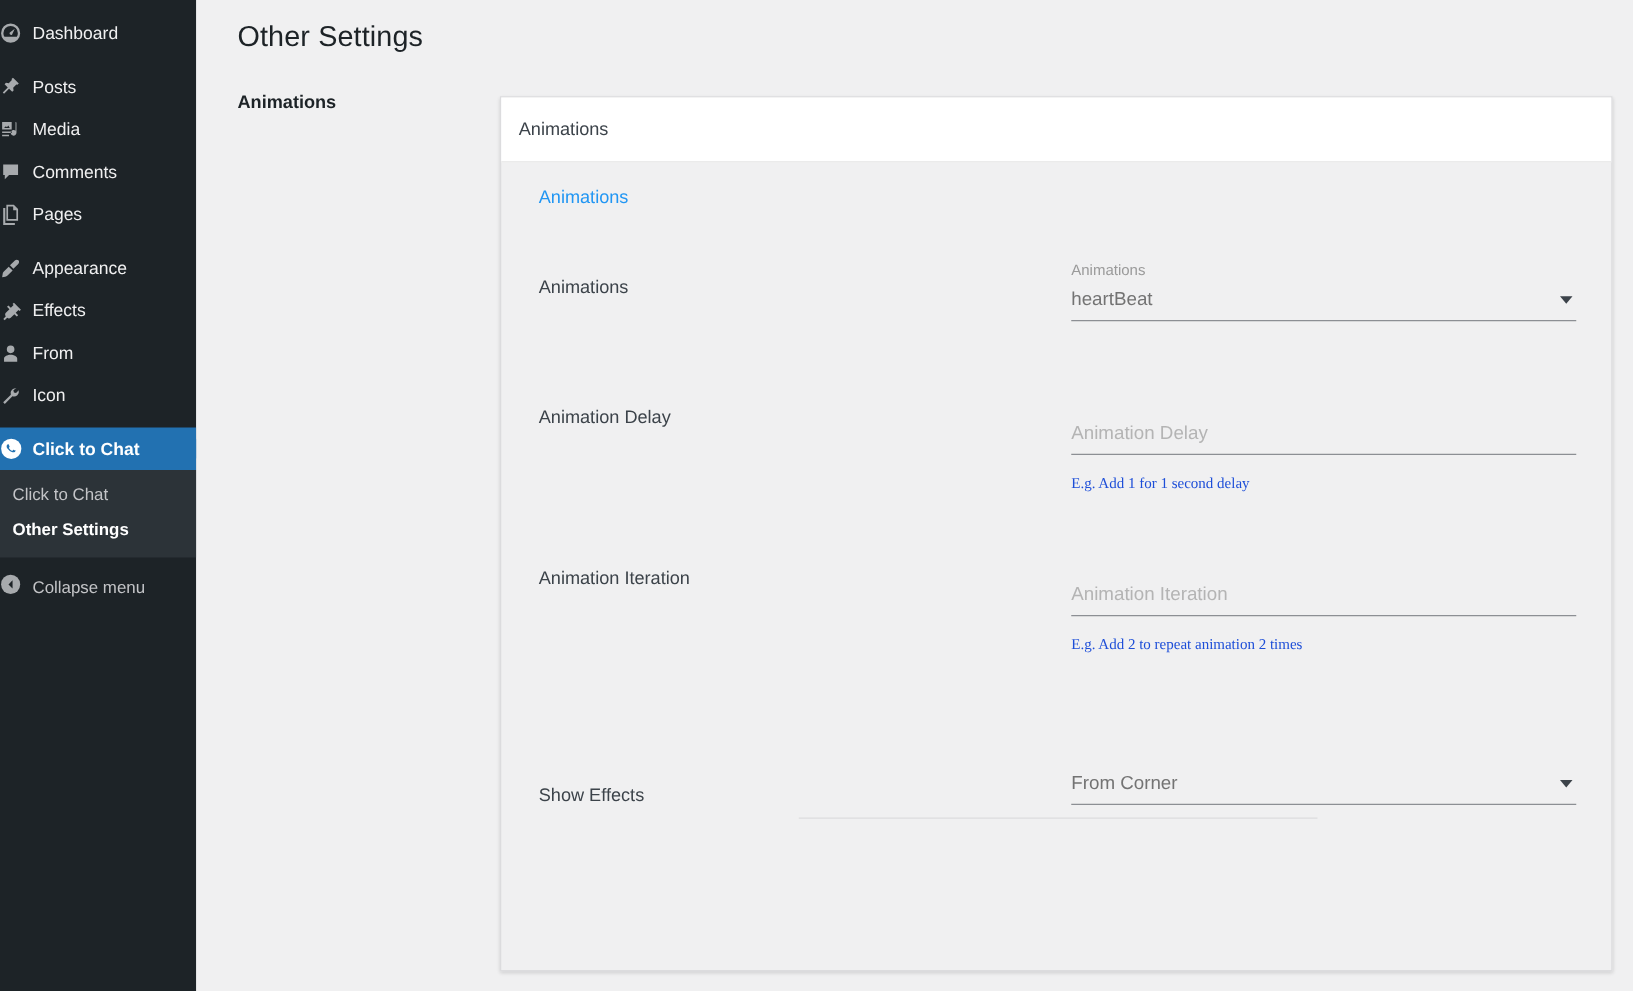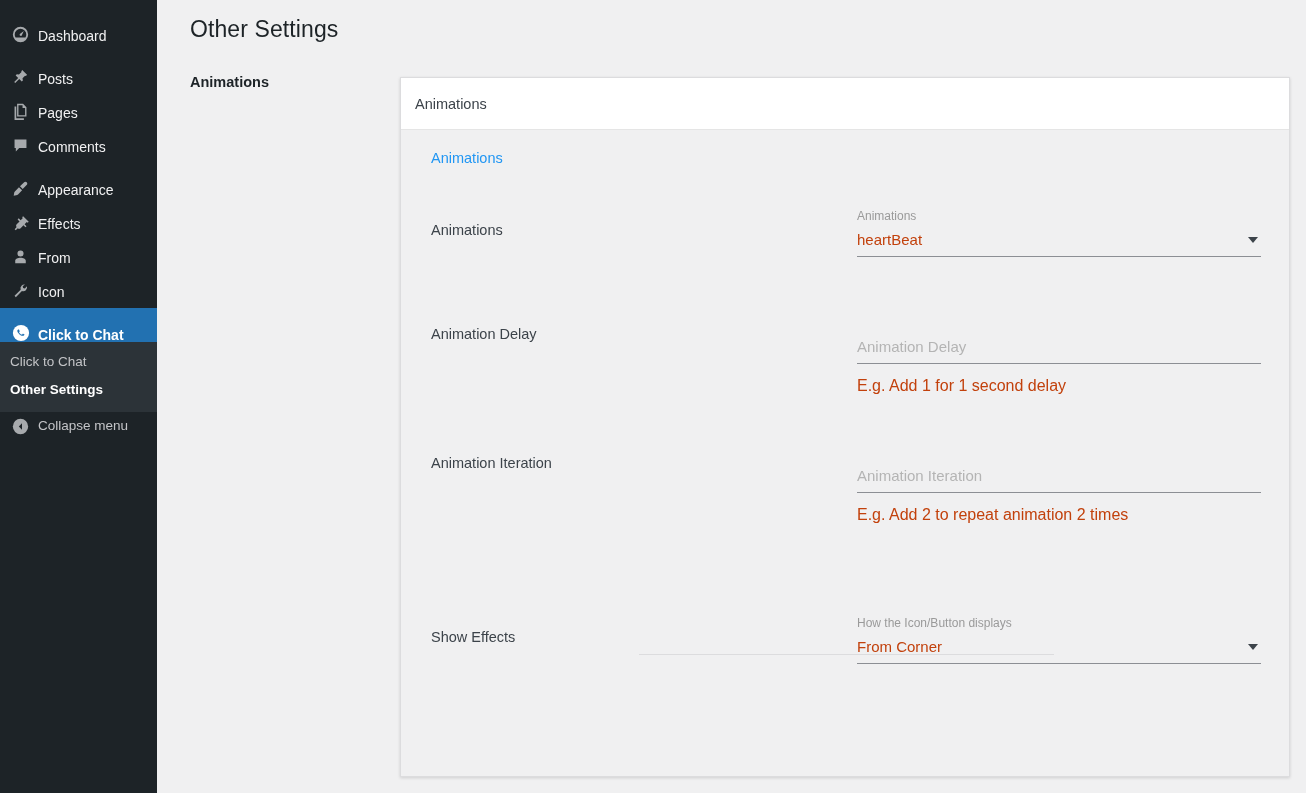--- a/index.html
+++ b/index.html
@@ -12,23 +12,23 @@
   .app { display: flex; width: 1306px; height: 793px; }
 
   
   .sidebar {
     width: 157px; flex: 0 0 157px;
     background: #1d2327;
     position: relative;
     padding-top: 0;
   }
   .menu-item {
-    display: flex; align-items: flex-end;
+    display: flex; align-items: center;
     height: 34px;
-    padding-left: 12px;
+    padding-left: 0;
     color: #f0f0f1;
     font-size: 14px;
     position: relative;
     cursor: pointer;
   }
   .menu-item .mi-icon {
     width: 26px; flex: 0 0 26px;
     display: flex; align-items: center; justify-content: flex-start;
     color: #a7aaad;
   }
@@ -52,22 +52,22 @@
   .submenu { background: #2c3338; padding: 6px 0 8px 0; }
   .submenu-item {
     font-size: 13.5px;
     color: #c3c4c7;
     padding: 5px 0 5px 10px;
     line-height: 18px;
     cursor: pointer;
   }
   .submenu-item.current { color: #fff; font-weight: bold; }
   .collapse {
-    display: flex; 
-    height: 34px; padding-left: 12px;
+    display: flex; align-items: center;
+    height: 34px; padding-left: 0;
     color: #c3c4c7; font-size: 13.5px;
     margin-top: 6px; cursor: pointer;
   }
   .collapse .c-icon { width: 26px; flex: 0 0 26px; color: #a7aaad; }
 
   
   .content {
     flex: 1 1 auto;
     background: #f0f0f1;
     position: relative;
@@ -118,37 +118,37 @@
   .field-caption {
     font-size: 12px; color: #9a9a9a;
     margin-bottom: 6px; line-height: 14px;
   }
   .field-control {
     position: relative;
     border-bottom: 1px solid #8c8f94;
     height: 28px;
   }
   .field-value {
-    font-size: 15px; color: #c2410c;
+    font-size: 15px; color: #737373;
     line-height: 22px;
   }
   .field-placeholder {
     font-size: 15px; color: #b4b4b4;
     line-height: 22px;
   }
   .caret {
     position: absolute; right: 3px; top: 8px;
     width: 0; height: 0;
     border-left: 5px solid transparent;
     border-right: 5px solid transparent;
     border-top: 6px solid #3c434a;
   }
   .helper {
-    font-size: 16px; color: #c2410c;
-    margin-top: 13px; line-height: 18px;
+    font-size: 12px; color: #1d4ed8;
+    margin-top: 13px; line-height: 18px; font-family: Liberation Serif, serif;
   }
   .divider {
     position: absolute;
     left: 238px; top: 524px;
     width: 415px; height: 1px;
     background: #dcdcde;
   }
 </style>
 </head>
 <body>
@@ -172,37 +172,45 @@
 
     <div class="menu-item">
       <span class="mi-icon">
         <svg width="17" height="17" viewBox="0 0 20 20" fill="currentColor">
             <path d="M13.2 2.3l4.5 4.5-1.3 1.3-1-.3-3 3 .4 2.6-1.3 1.3-3-3-4.7 4.7-1.2-1.2 4.7-4.7-3-3L5.6 6.2l2.6.4 3-3-.3-1 1.3-1.3z"></path>
           </svg>
       </span>
       <span class="mi-label">Posts</span>
     </div>
 
+    <div class="menu-item">
+      <span class="mi-icon">
+        <svg width="17" height="17" viewBox="0 0 20 20" fill="currentColor">
+            <path d="M2 3h9v7H2V3zm1.8 5.6h5.4L7.8 6.3 6.6 7.9 5.5 7 3.8 8.6zM13 3h1.6v8.2a2.7 2.7 0 10.9 2V3.9c0-.5-.4-.9-.9-.9H13V3zM2 12h9v1.5H2V12zm0 3h6.5v1.5H2V15z"></path>
+          </svg>
+      </span>
+      <span class="mi-label">Media</span>
+    </div>
+
+    <div class="menu-item">
+      <span class="mi-icon">
+        <svg width="17" height="17" viewBox="0 0 20 20" fill="currentColor">
+            <path d="M3 3h14v10H8.5L4.5 17v-4H3V3z"></path>
+          </svg>
+      </span>
+      <span class="mi-label">Comments</span>
+    </div>
 
     <div class="menu-item">
       <span class="mi-icon">
         <svg width="17" height="17" viewBox="0 0 20 20" fill="currentColor">
             <path d="M6 1h7l4 4v11H6V1zm1.6 1.6v11.8h7.8V6h-3V2.6H7.6zM3 4h2v14h9v2H3V4z"></path>
           </svg>
       </span>
       <span class="mi-label">Pages</span>
-    </div>
-
-    <div class="menu-item">
-      <span class="mi-icon">
-        <svg width="17" height="17" viewBox="0 0 20 20" fill="currentColor">
-            <path d="M3 3h14v10H8.5L4.5 17v-4H3V3z"></path>
-          </svg>
-      </span>
-      <span class="mi-label">Comments</span>
     </div>
 
     <div class="menu-sep"></div>
 
     <div class="menu-item">
       <span class="mi-icon">
         <svg width="17" height="17" viewBox="0 0 20 20" fill="currentColor">
             <path d="M17.3 2.7c-1-1-2.4-.8-3.3.1L9.4 7.4l3.2 3.2 4.6-4.6c.9-.9 1.1-2.3.1-3.3zM8.2 8.6L3.4 13.4c-.6.6-.9 1.4-.9 2.2L2 18.5l2.9-.5c.8-.1 1.6-.4 2.2-1l4.8-4.8-3.7-3.6z"></path>
           </svg>
       </span>
@@ -309,21 +317,20 @@
             </div>
             <div class="helper">E.g. Add 2 to repeat animation 2 times</div>
           </div>
         </div>
 
         <div class="divider"></div>
 
         <div class="row" style="top:499px;">
           <div class="row-label">Show Effects</div>
           <div class="field" style="top:-13px;">
-            <div class="field-caption">How the Icon/Button displays</div>
             <div class="field-control">
               <span class="field-value">From Corner</span>
               <span class="caret"></span>
             </div>
           </div>
         </div>
 
       </div>
     </section>
   </main>

